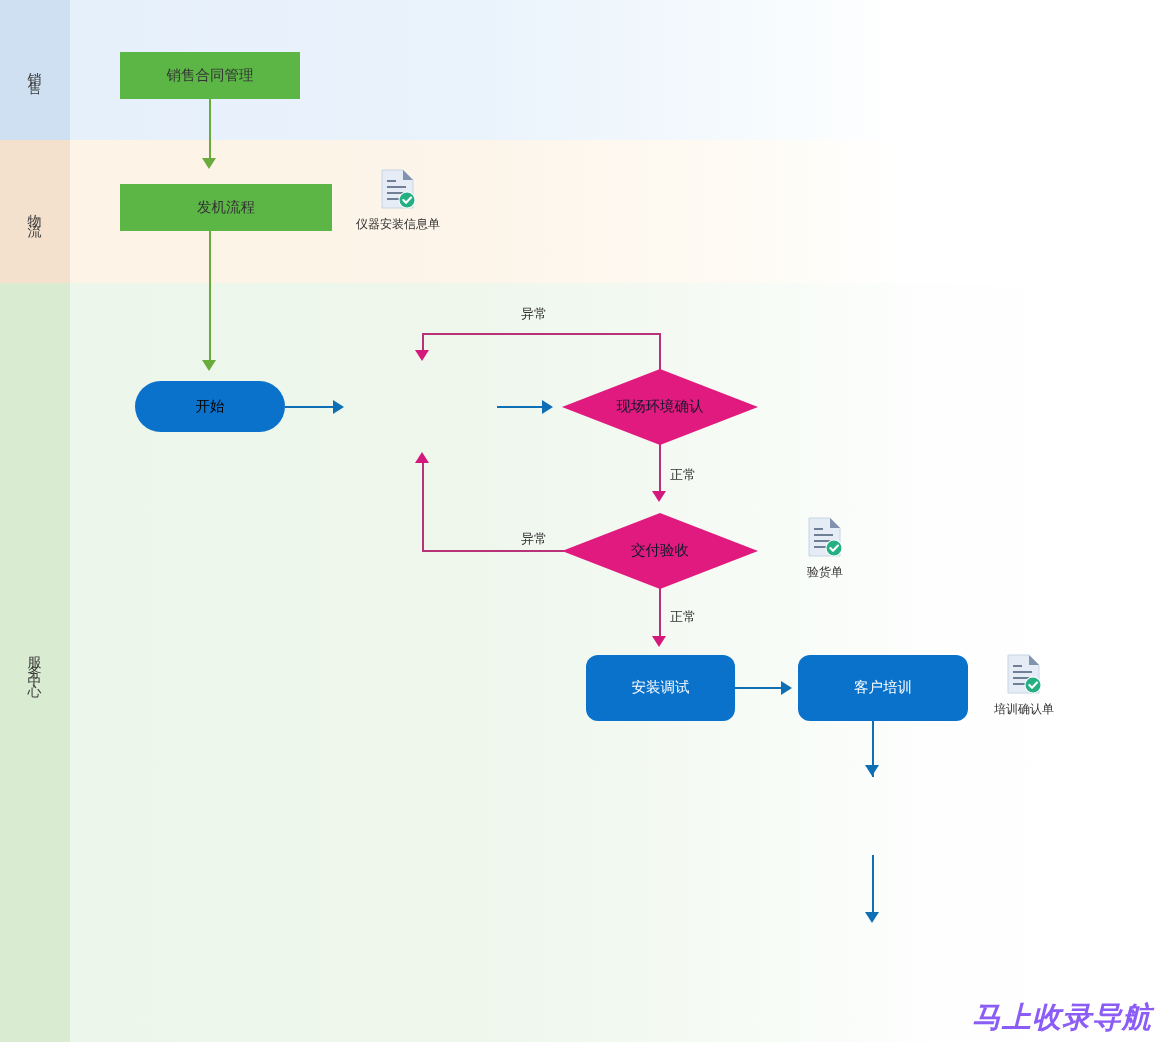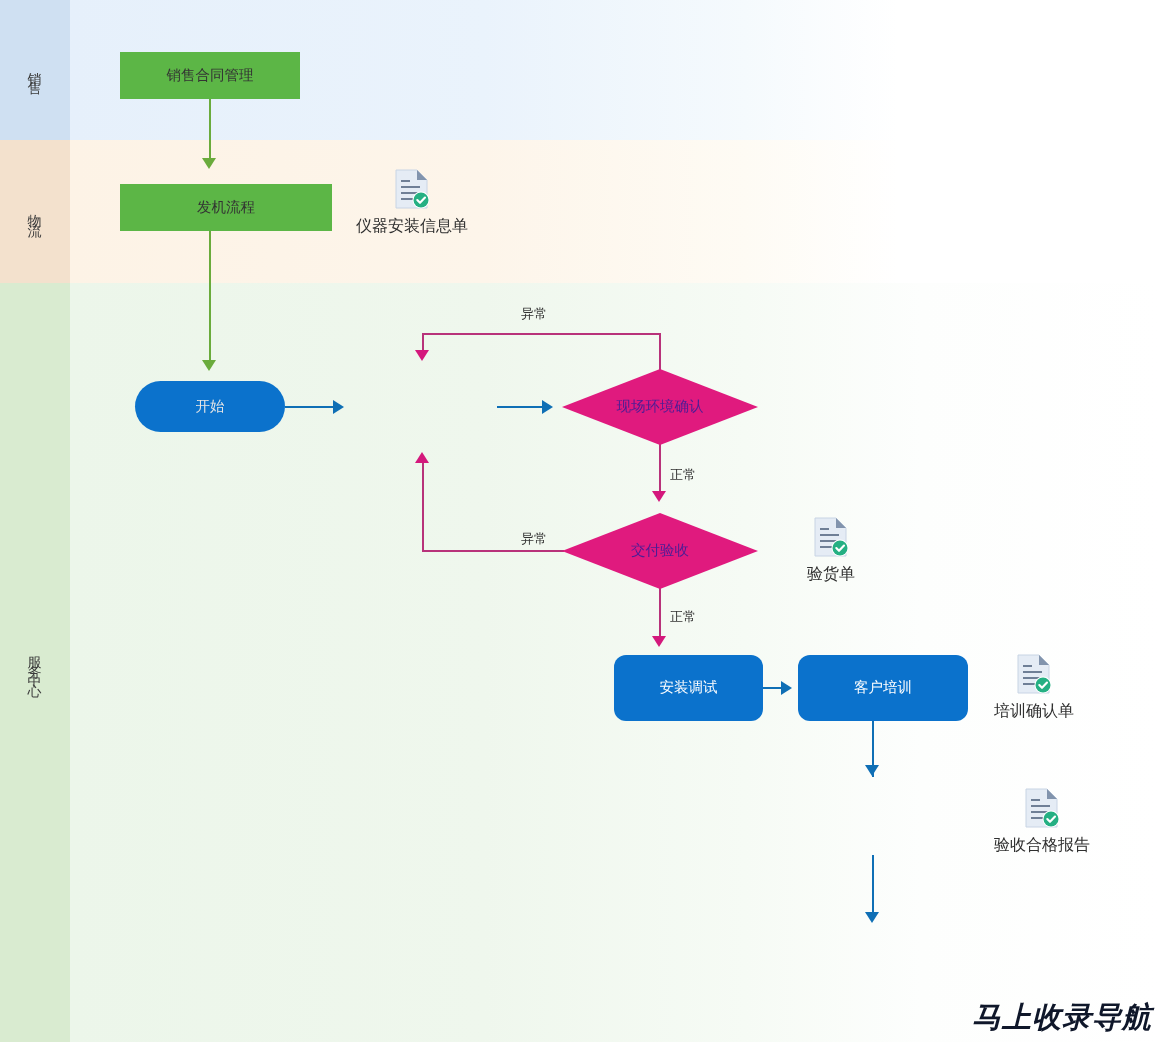--- a/index.html
+++ b/index.html
@@ -87,27 +87,27 @@
     border-radius: 0;
   }
   .node-blue {
     background: #0b72cc;
     color: #ffffff;
     font-size: 14.5px;
     border-radius: 12px;
   }
   .node-pill {
     background: #0b72cc;
-    color: #e5e5e5;
+    color: #000000;
     font-size: 14.5px;
     border-radius: 999px;
   }
   .node-diamond {
     background: transparent;
-    color: #4c1d95;
+    color: #0f172a;
     font-size: 14.5px;
   }
   .node-diamond .dia-shape {
     position: absolute;
     inset: 0;
     background: #e01a7e;
     clip-path: polygon(50% 0%, 100% 50%, 50% 100%, 0% 50%);
   }
   .node-diamond .dia-label {
     position: relative;
@@ -163,34 +163,34 @@
     flex-direction: column;
     align-items: center;
   }
   .doc-glyph {
     position: relative;
     width: 36px;
     height: 42px;
   }
   .doc-caption {
     margin-top: 6px;
-    font-size: 16px;
+    font-size: 12px;
     color: #2f2f2f;
     white-space: nowrap;
   }
 
   
   #watermark {
     position: absolute;
     right: 8px;
     bottom: 4px;
     font-size: 29px;
     font-weight: bold;
     font-style: italic;
-    color: #0f172a;
+    color: #8b5cf6;
     letter-spacing: 1px;
     font-family: "DejaVu Sans", "Liberation Sans", sans-serif;
     white-space: nowrap;
   }
 </style>
 </head>
 <body>
 
 <div id="canvas">
 
@@ -271,21 +271,21 @@
   <div class="node node-diamond" style="left:562px; top:369px; width:196px; height:76px;">
     <div class="dia-shape"></div>
     <span class="dia-label">现场环境确认</span>
   </div>
 
   <div class="node node-diamond" style="left:562px; top:513px; width:196px; height:76px;">
     <div class="dia-shape"></div>
     <span class="dia-label">交付验收</span>
   </div>
 
-  <div class="node node-blue" style="left:586px; top:655px; width:149px; height:66px;margin-left:28px;">
+  <div class="node node-blue" style="left:586px; top:655px; width:149px; height:66px;">
     <span>安装调试</span>
   </div>
 
   <div class="node node-blue" style="left:798px; top:655px; width:170px; height:66px;">
     <span>客户培训</span>
   </div>
 
 
 
   <div class="doc" style="left:356px; top:168px;">
@@ -333,32 +333,16 @@
         <rect x="7" y="24" width="19" height="2" fill="#6f7f96"></rect>
         <rect x="7" y="30" width="14" height="2" fill="#6f7f96"></rect>
         <circle cx="27" cy="32" r="8.5" fill="#ffffff"></circle>
         <circle cx="27" cy="32" r="7.5" fill="#25b083"></circle>
         <path d="M23.3 32.1 L26 34.8 L31 29.5" fill="none" stroke="#ffffff" stroke-width="2.1" stroke-linecap="round" stroke-linejoin="round"></path>
       </svg>
     </span>
     <span class="doc-caption">培训确认单</span>
   </div>
 
-  <div class="doc" style="left:994px; top:787px;">
-    <span class="doc-glyph">
-      <svg width="36" height="42" viewBox="0 0 36 42" xmlns="http://www.w3.org/2000/svg">
-        <path d="M2 2 H23 L33 12 V40 H2 Z" fill="#e5ecf5" stroke="#c8d4e4" stroke-width="1"></path>
-        <path d="M23 2 L33 12 H23 Z" fill="#8294ad"></path>
-        <rect x="7" y="12" width="9" height="2" fill="#6f7f96"></rect>
-        <rect x="7" y="18" width="19" height="2" fill="#6f7f96"></rect>
-        <rect x="7" y="24" width="19" height="2" fill="#6f7f96"></rect>
-        <rect x="7" y="30" width="14" height="2" fill="#6f7f96"></rect>
-        <circle cx="27" cy="32" r="8.5" fill="#ffffff"></circle>
-        <circle cx="27" cy="32" r="7.5" fill="#25b083"></circle>
-        <path d="M23.3 32.1 L26 34.8 L31 29.5" fill="none" stroke="#ffffff" stroke-width="2.1" stroke-linecap="round" stroke-linejoin="round"></path>
-      </svg>
-    </span>
-    <span class="doc-caption">验收合格报告</span>
-  </div>
 
   <div id="watermark">马上收录导航</div>
 
 </div>
 
 </body></html>

